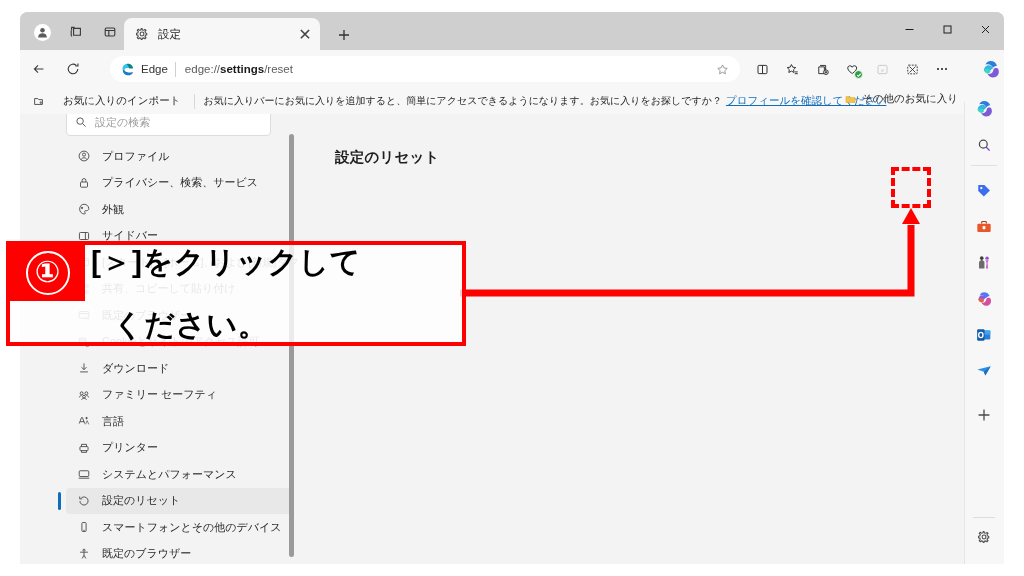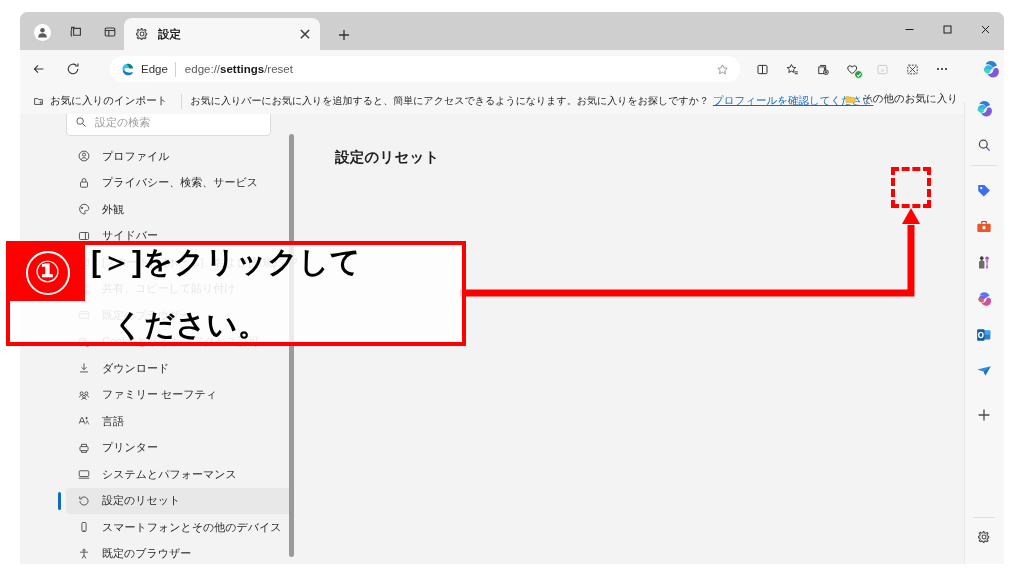--- a/index.html
+++ b/index.html
@@ -29,21 +29,21 @@
   }
   .avatar-circle {
     width: 17px; height: 17px; border-radius: 50%; background: #ffffff;
     display: flex; align-items: center; justify-content: center;
   }
   .avatar-circle svg { display:block; }
 
   .tab {
     position: absolute; left: 104px; top: 6px; width: 196px; height: 32px;
     background: #f7f7f7; border-radius: 8px 8px 0 0;
-    display: flex; align-items: center; padding: 0 6px 0 10px; font-weight: bold;
+    display: flex; align-items: center; padding: 0 6px 0 10px;
   }
   .tab-gear { width: 16px; height: 16px; margin-right: 8px; flex: none; }
   .tab-title { font-size: 11.5px; color: #1f1f1f; flex: 1;
     white-space: nowrap; overflow: hidden; text-overflow: ellipsis; }
   .tab-close { width: 18px; height: 18px; display:flex; align-items:center; justify-content:center;
     border-radius: 3px; color:#444; }
   .newtab {
     position: absolute; left: 312px; top: 12px; width: 24px; height: 22px;
     display: flex; align-items: center; justify-content: center; color: #333;
   }
@@ -82,21 +82,21 @@
     position: absolute; left: 956px; top: 5px; width: 28px; height: 28px;
     display:flex; align-items:center; justify-content:center;
   }
 
   
   .bmbar {
     position: absolute; left: 0; top: 76px; width: 984px; height: 26px;
     background: #f7f7f7; display: flex; align-items: center; padding-left: 6px;
     font-size: 10.5px; color: #1f1f1f;
   }
-  .bm-item { display: flex; align-items: center; gap: 5px; padding: 2px 6px; border-radius: 4px; white-space: nowrap;}
+  .bm-item { display: flex; align-items: center; gap: 18px; padding: 2px 6px; border-radius: 4px; white-space: nowrap;}
   .bm-sep { width: 1px; height: 15px; background: #d8d8d8; margin: 0 8px; }
   .bm-msg { font-size: 10px; color: #1f1f1f; white-space: nowrap; }
   .bm-link { font-size: 10.5px; color: #0f6cbd; text-decoration: underline; margin-left: 4px; white-space: nowrap;}
   .bm-right { position: absolute; right: 46px; top: 4px; display: flex; align-items:center; }
 
   
   .page {
     position: absolute; left: 0; top: 102px; width: 984px; height: 450px;
     background: #6d28d9; display: flex;
   }

